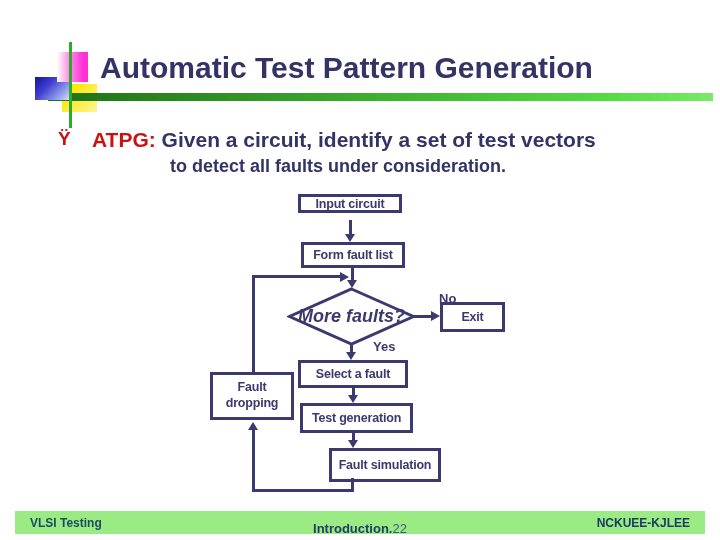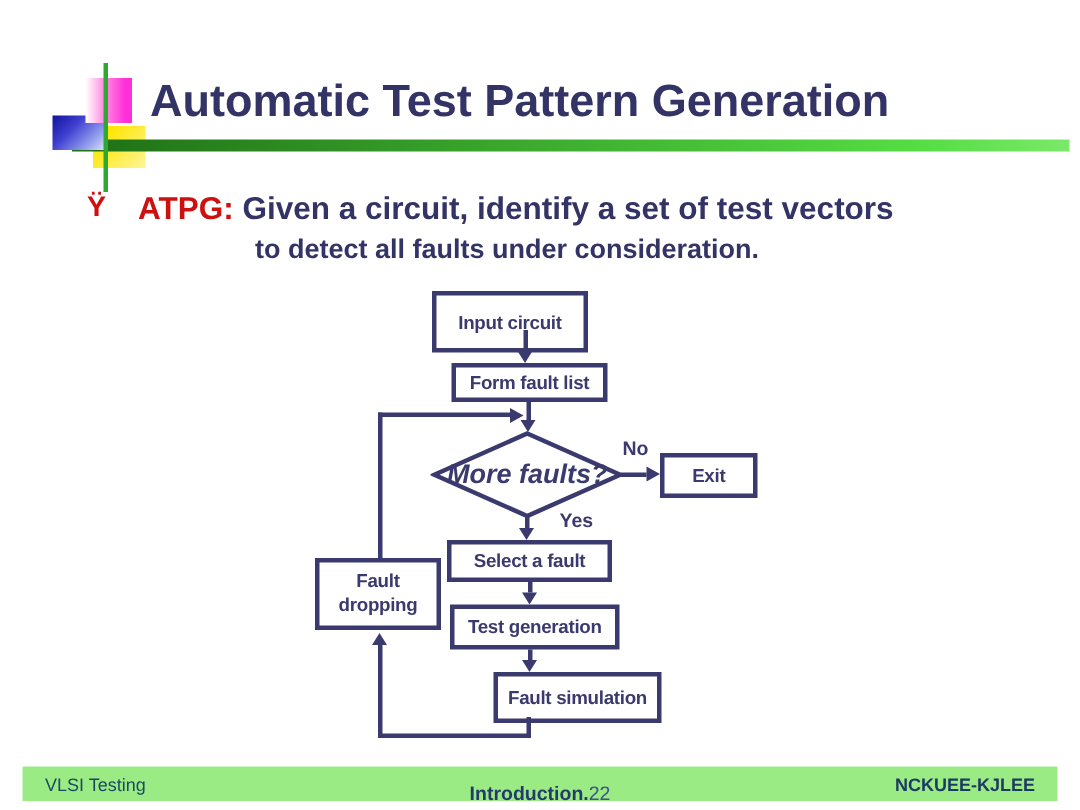--- a/index.html
+++ b/index.html
@@ -43,21 +43,21 @@
   .arr.up    { border-left:5px solid transparent; border-right:5px solid transparent; border-bottom:8px solid #3a3a6e; }
   .arr.right { border-top:5px solid transparent; border-bottom:5px solid transparent; border-left:9px solid #3a3a6e; }
   .flabel { position:absolute; font-size:13px; font-weight:bold; color:#3a3a6e; }
   .diamond-wrap { position:absolute; left:287px; top:287px; width:129px; height:59px; }
   .diamond-label { position:absolute; left:287px; top:287px; width:129px; height:59px;
     display:flex; align-items:center; justify-content:center;
     font-size:18px; font-weight:bold; color:#3a3a6e;font-style:italic; }
   
   .footer-bar { position:absolute; left:15px; top:511px; width:690px; height:23px; background:#9beb84; }
   .footer-left { position:absolute; left:15px; top:0; height:23px; display:flex; align-items:center;
-    font-size:12px; font-weight:normal; color:#1c4a63; }
+    font-size:12px; font-weight:bold; color:#1c4a63; }
   .footer-center { position:absolute; left:265px; top:0; width:160px; height:35px;
     display:flex; align-items:center; justify-content:center; font-size:13px; color:#233a6b; }
   .footer-center .pg { font-weight:normal; color:#3a5588; }
   .footer-center .lbl { font-weight:bold; }
   .footer-right { position:absolute; right:15px; top:0; height:23px; display:flex; align-items:center;
     font-size:12px; font-weight:bold; color:#1c3a63; }
 </style>
 </head>
 <body>
 
@@ -70,21 +70,21 @@
   <div class="deco-vline"></div>
 
   <div class="title">Automatic Test Pattern Generation</div>
 
   <div class="bullet-marker">Ÿ</div>
   <div class="bullet-line1">
     <span class="term">ATPG:</span><span class="rest"> Given a circuit, identify a set of test vectors</span>
   </div>
   <div class="bullet-line2">to detect all faults under consideration.</div>
 
-  <div class="fnode" style="left:288px; top:194px; width:104px; height:41px;">Input circuit</div>
+  <div class="fnode" style="left:298px; top:194px; width:104px; height:19px;">Input circuit</div>
   <div class="fnode" style="left:301px; top:242px; width:104px; height:26px;">Form fault list</div>
   <div class="fnode" style="left:440px; top:302px; width:65px; height:30px;">Exit</div>
   <div class="fnode" style="left:298px; top:360px; width:110px; height:28px;">Select a fault</div>
   <div class="fnode" style="left:300px; top:403px; width:113px; height:30px;">Test generation</div>
   <div class="fnode" style="left:301px; top:448px; width:112px; height:34px;margin-left:28px;">Fault simulation</div>
   <div class="fnode wrap" style="left:210px; top:372px; width:84px; height:48px; padding:0 8px;">Fault dropping</div>
 
   <svg class="diamond-wrap" viewBox="0 0 129 59">
     <polygon points="64.5,2 126.5,29.5 64.5,57 2.5,29.5" fill="#ffffff" stroke="#3a3a6e" stroke-width="3"></polygon>
   </svg>
@@ -95,21 +95,21 @@
 
   <div class="fline" style="left:351px; top:268px; width:3px; height:12px;"></div>
   <div class="arr down" style="left:347px; top:280px;"></div>
 
   <div class="fline" style="left:252px; top:275px; width:88px; height:3px;"></div>
   <div class="arr right" style="left:340px; top:272px;"></div>
   <div class="fline" style="left:252px; top:275px; width:3px; height:97px;"></div>
 
   <div class="fline" style="left:414px; top:315px; width:17px; height:3px;"></div>
   <div class="arr right" style="left:431px; top:311px;"></div>
-  <div class="flabel" style="left:415px; top:291px;">No</div>
+  <div class="flabel" style="left:439px; top:291px;">No</div>
 
   <div class="fline" style="left:350px; top:344px; width:3px; height:8px;"></div>
   <div class="arr down" style="left:346px; top:352px;"></div>
   <div class="flabel" style="left:373px; top:339px;text-align:right;">Yes</div>
 
   <div class="fline" style="left:352px; top:388px; width:3px; height:7px;"></div>
   <div class="arr down" style="left:348px; top:395px;"></div>
 
   <div class="fline" style="left:352px; top:433px; width:3px; height:7px;"></div>
   <div class="arr down" style="left:348px; top:440px;"></div>

